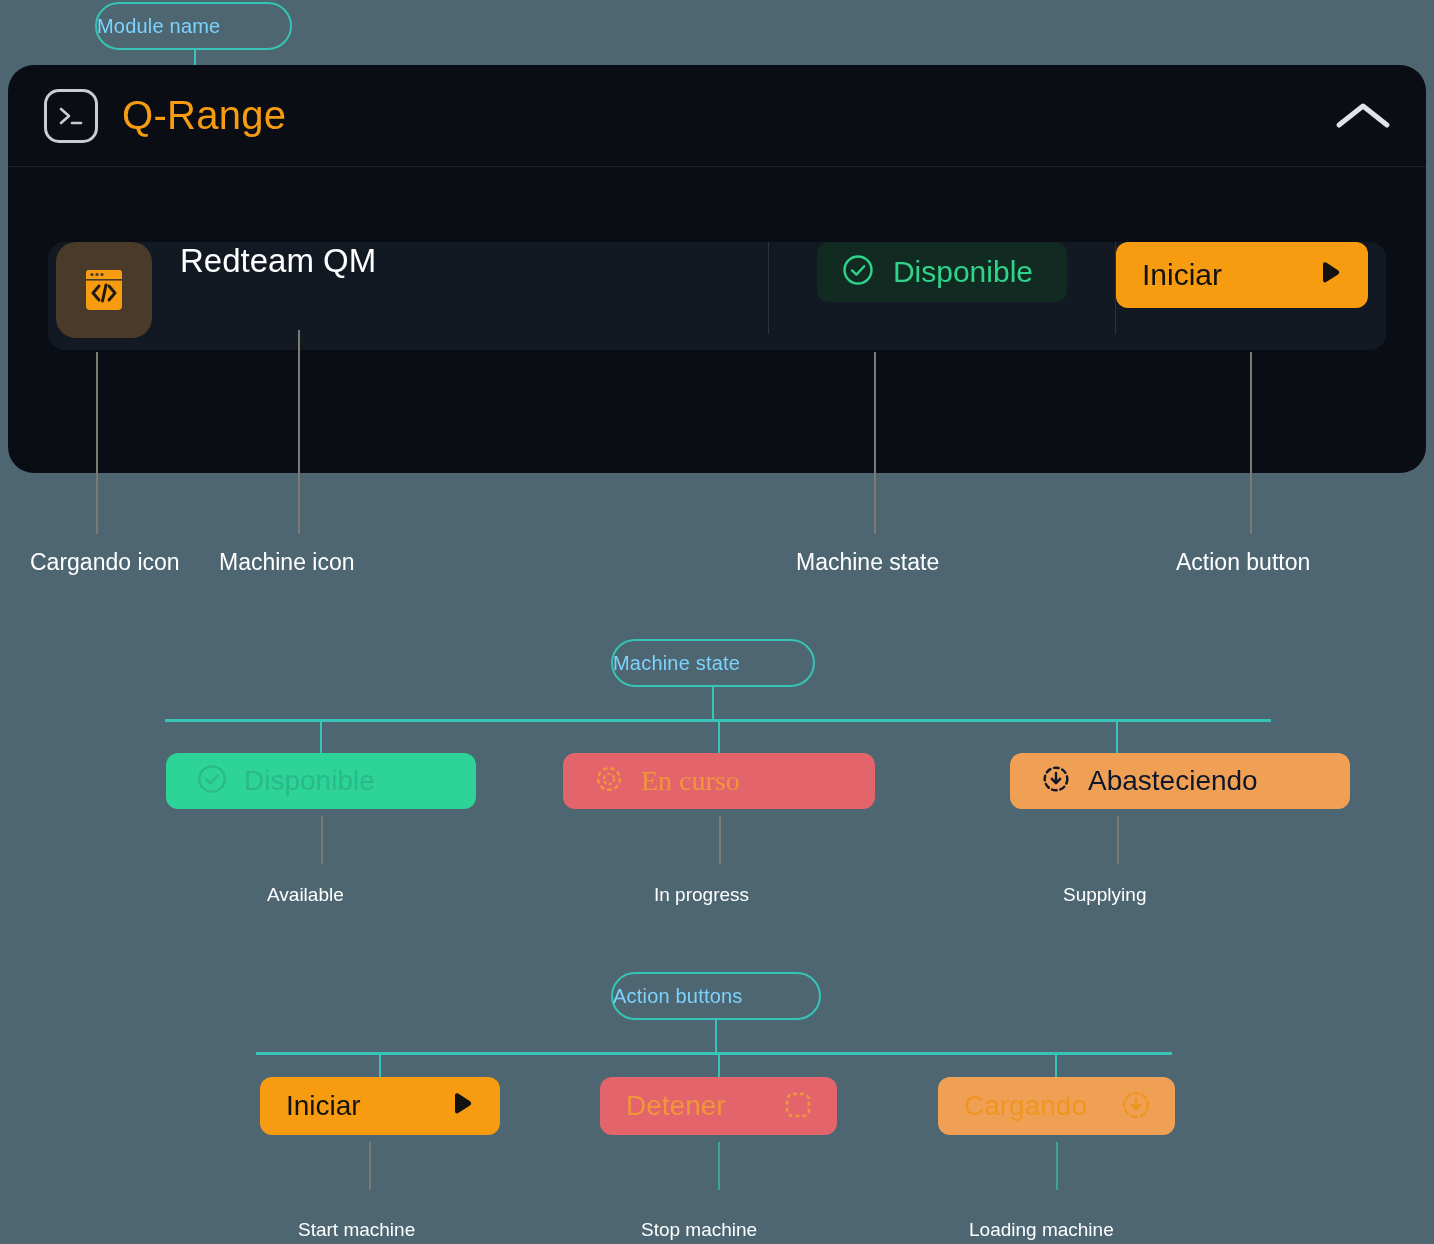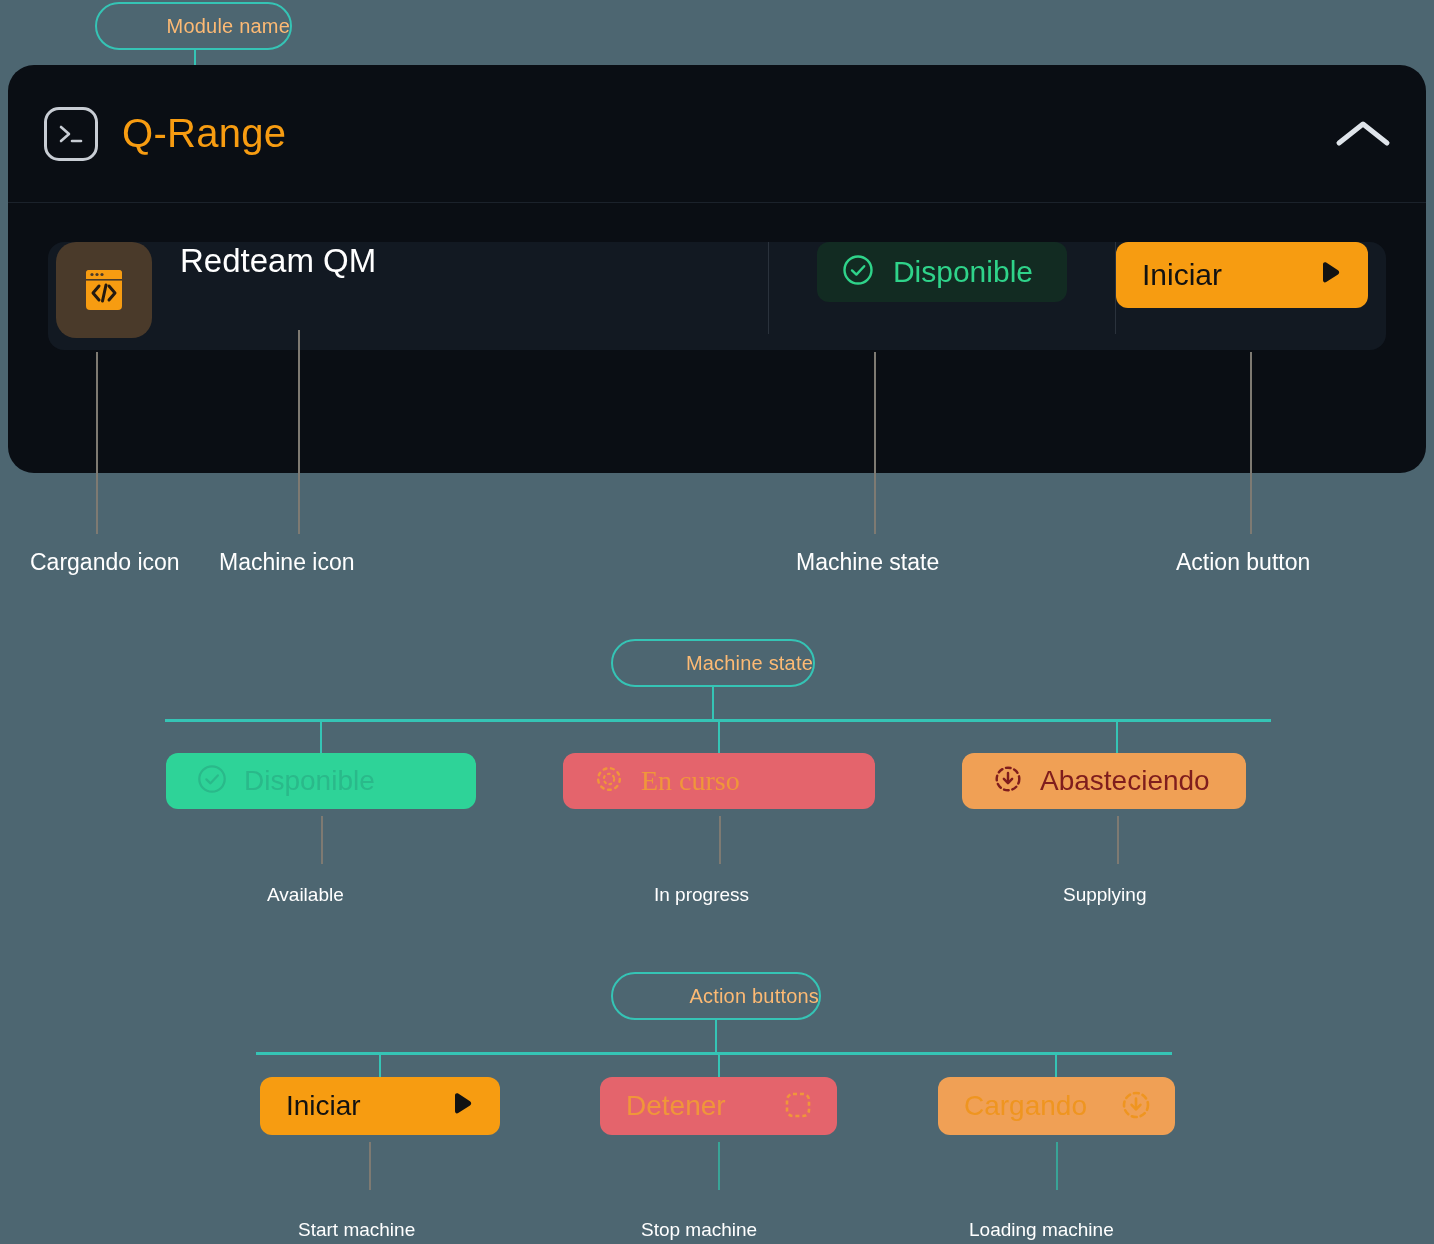--- a/index.html
+++ b/index.html
@@ -9,24 +9,24 @@
     font-family: "Liberation Sans", sans-serif;
     overflow: hidden;
   }
   .stage { position: relative; width: 1434px; height: 1244px; }
 
   
   .pill {
     position: absolute;
     border: 2px solid #35c4b5;
     border-radius: 999px;
-    color: #fdba74;
+    color: #7dd3fc;
     font-size: 20px;
     letter-spacing: .2px;
-    display: flex; align-items: center; justify-content: flex-end;
+    display: flex; align-items: center; justify-content: flex-start;
     background: transparent;
     white-space: nowrap;
   }
   #pill-module  { left: 95px;  top: 2px;   width: 197px; height: 48px; }
   #pill-state   { left: 611px; top: 639px; width: 204px; height: 48px; }
   #pill-actions { left: 611px; top: 972px; width: 210px; height: 48px; }
 
   
   .vline { position: absolute; width: 2px; background: #35c4b5; }
   .hline { position: absolute; height: 3px; background: #35c4b5; }
@@ -35,21 +35,21 @@
 
   
   .card {
     position: absolute; left: 8px; top: 65px;
     width: 1418px; height: 408px;
     background: #0a0e14;
     border-radius: 26px;
     overflow: hidden;
   }
   .card-header {
-    height: 138px; display: flex; align-items: center;
+    height: 102px; display: flex; align-items: center;
     padding: 0 35px 0 36px;
     border-bottom: 1px solid #1b222b;
   }
   .term-icon {
     width: 54px; height: 54px; border: 3px solid #c8cdd4;
     border-radius: 15px; display: flex; align-items: center;
     justify-content: center; color: #c8cdd4; flex: 0 0 auto;
   }
   .module-title {
     margin-left: 24px; color: #f79c11; font-size: 40px;
@@ -103,22 +103,22 @@
   .badge {
     position: absolute; height: 56px; border-radius: 12px;
     display: flex; align-items: center; gap: 16px;
     padding-left: 30px; white-space: nowrap;
   }
   .badge-label { font-size: 28px; }
   #badge-available    { left: 166px;  top: 753px; width: 310px;
                         background: #2ed398; color: #2ab98a; }
   #badge-inprogress   { left: 563px;  top: 753px; width: 312px;
                         background: #e4646c; color: #f0963a; font-family: Liberation Serif, serif; }
-  #badge-supplying    { left: 962px;  top: 753px; width: 284px;
-                        background: #f0a055; color: #7f1d1d; }
+  #badge-supplying    { left: 1010px;  top: 753px; width: 340px;
+                        background: #f0a055; color: #0f172a; }
 
   
   .abtn {
     position: absolute; height: 58px; border-radius: 12px;
     display: flex; align-items: center; justify-content: space-between;
     padding: 0 22px 0 26px; white-space: nowrap;
     border: none; font-family: inherit;
   }
   .abtn-label { font-size: 28px; }
   #abtn-start   { left: 260px; top: 1077px; width: 240px;

